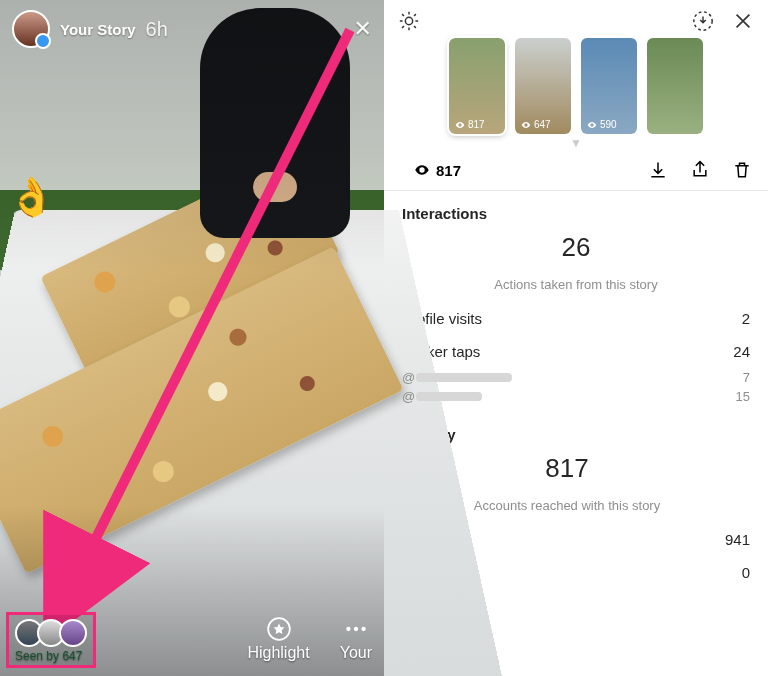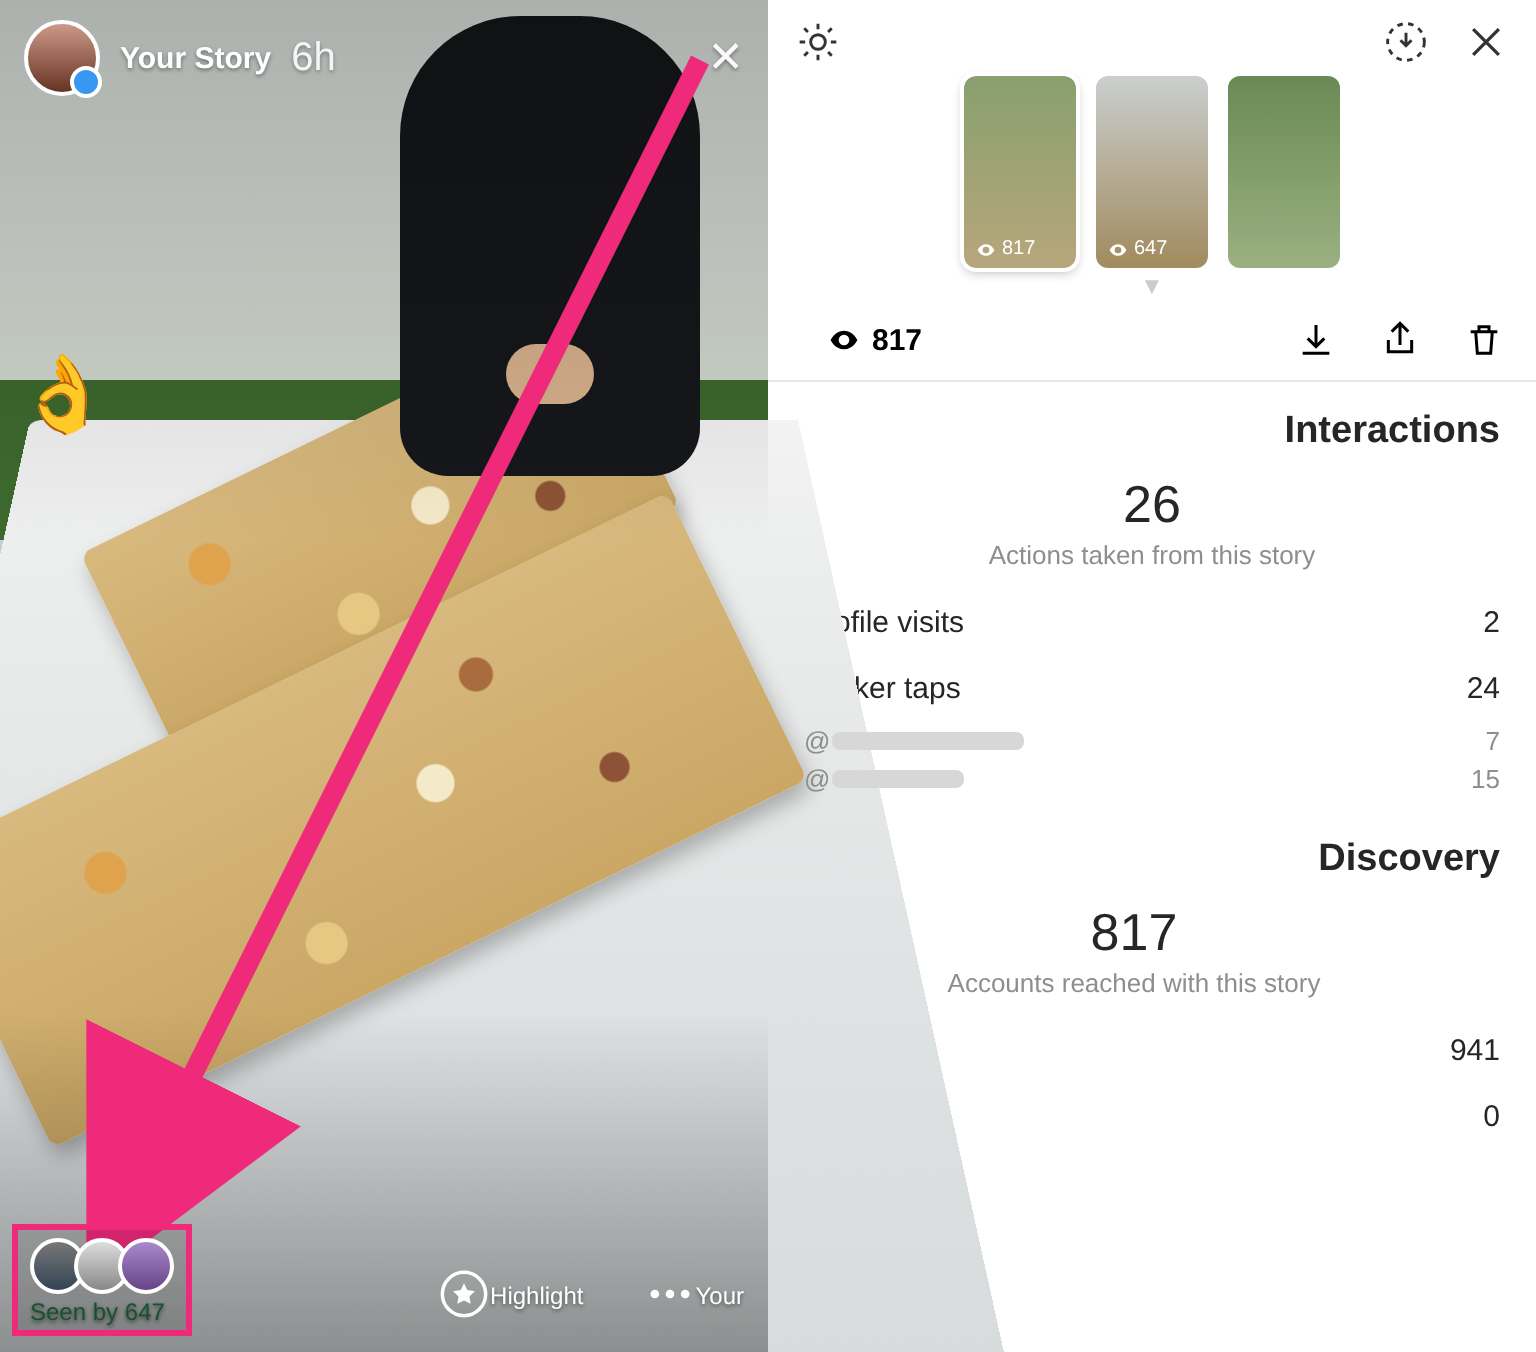--- a/index.html
+++ b/index.html
@@ -34,21 +34,21 @@
   .close-x{margin-left:auto;font-size:22px;opacity:.9;}
   .hand-emoji{position:absolute;left:8px;top:175px;font-size:38px;}
   .arrow{position:absolute;pointer-events:none;}
   .seen-box{position:absolute;left:6px;bottom:8px;padding:4px 6px 2px;border:3px solid #ef2a7b;background:rgba(0,0,0,.12);}
   .seen-avs{display:flex;}
   .sa{width:24px;height:24px;border-radius:50%;border:2px solid #fff;margin-left:-6px;}
   .sa:first-child{margin-left:0;}
   .sa1{background:linear-gradient(#777,#345);} .sa2{background:linear-gradient(#ddd,#888);} .sa3{background:linear-gradient(#a8c,#648);}
   .seen-label{color:#14532d;font-size:12px;margin-top:2px;text-shadow:0 1px 2px rgba(0,0,0,.6);}
   .bot-actions{position:absolute;right:12px;bottom:14px;display:flex;gap:30px;color:#fff;text-shadow:0 1px 2px rgba(0,0,0,.5);}
-  .ba{display:flex;flex-direction:row;align-items:center;font-size:12px;font-weight:500;}
+  .ba{display:flex;flex-direction:column;align-items:center;font-size:16px;font-weight:500;}
   .ba svg{width:26px;height:26px;margin-bottom:2px;}
 
   
   .right{width:384px;height:566px;display:flex;flex-direction:column;background:#fff;}
   .r-top{display:flex;align-items:center;justify-content:space-between;padding:10px 14px 2px;}
   .r-top svg{width:22px;height:22px;}
   .sun{stroke:#333;}
   .top-r{display:flex;gap:18px;align-items:center;}
   .thumbs{display:flex;gap:10px;padding:4px 14px 6px;justify-content:center;}
   .thumb{width:56px;height:96px;border-radius:6px;position:relative;overflow:hidden;flex:0 0 auto;}
@@ -58,23 +58,23 @@
   .t4{background:linear-gradient(#6a8a55,#9ab080);} 
   .tv{position:absolute;left:6px;bottom:4px;color:#fff;font-size:10px;display:flex;align-items:center;gap:3px;}
   .thumb.sel{outline:2px solid #fff;box-shadow:0 2px 6px rgba(0,0,0,.3);} 
   .pointer{display:flex;justify-content:center;color:#ccc;font-size:12px;margin-top:-4px;}
   .toolbar{display:flex;align-items:center;padding:10px 16px;border-bottom:1px solid #e8e8e8;}
   .toolbar .lead{display:flex;align-items:center;gap:14px;color:#000;font-size:15px;font-weight:600;}
   .toolbar .spacer{flex:1;}
   .tb-icons{display:flex;gap:22px;align-items:center;}
   .tb-icons svg{width:20px;height:20px;}
   .section{padding:14px 18px 6px;}
-  .sec-title{font-weight:700;font-size:19px;color:#262626;margin-bottom:10px;text-align:right;}
+  .sec-title{font-weight:700;font-size:15px;color:#262626;margin-bottom:10px;}
   .big-num{font-size:26px;text-align:center;color:#262626;}
-  .sub{font-size:13px;color:#8e8e8e;text-align:center;margin-top:2px;margin-bottom:10px;}
+  .sub{font-size:13px;color:#8e8e8e;text-align:center;margin-top:14px;margin-bottom:10px;}
   .row{display:flex;justify-content:space-between;font-size:15px;color:#262626;padding:8px 0;}
   .mrow{display:flex;justify-content:space-between;font-size:13px;color:#8e8e8e;padding:2px 0;}
   .blur{position:relative;}
   .blur::after{content:"";position:absolute;left:14px;right:0;top:3px;bottom:3px;background:#d7d7d7;border-radius:4px;}
   .pad{padding-left:0;}
 </style>
 </head>
 <body>
 
 <div class="wrap">
@@ -164,20 +164,28 @@
             </svg>
             <span>817</span>
           </div>
       </div>
       <div class="thumb t2">
         <div class="tv">
             <svg width="10" height="10" viewBox="0 0 24 24" fill="#fff">
               <path d="M12 5C5 5 2 12 2 12s3 7 10 7 10-7 10-7-3-7-10-7zm0 11a4 4 0 110-8 4 4 0 010 8z"></path>
             </svg>
             <span>647</span>
+          </div>
+      </div>
+      <div class="thumb t3">
+        <div class="tv">
+            <svg width="10" height="10" viewBox="0 0 24 24" fill="#fff">
+              <path d="M12 5C5 5 2 12 2 12s3 7 10 7 10-7 10-7-3-7-10-7zm0 11a4 4 0 110-8 4 4 0 010 8z"></path>
+            </svg>
+            <span>590</span>
           </div>
       </div>
       <div class="thumb t4"></div>
     </div>
     <div class="pointer">▼</div>
 
     <div class="toolbar">
       <div class="lead">
         <svg viewBox="0 0 24 24" fill="none" stroke="#3897f0" stroke-width="2">
           <path d="M4 20V10M10 20V4M16 20v-7"></path>

